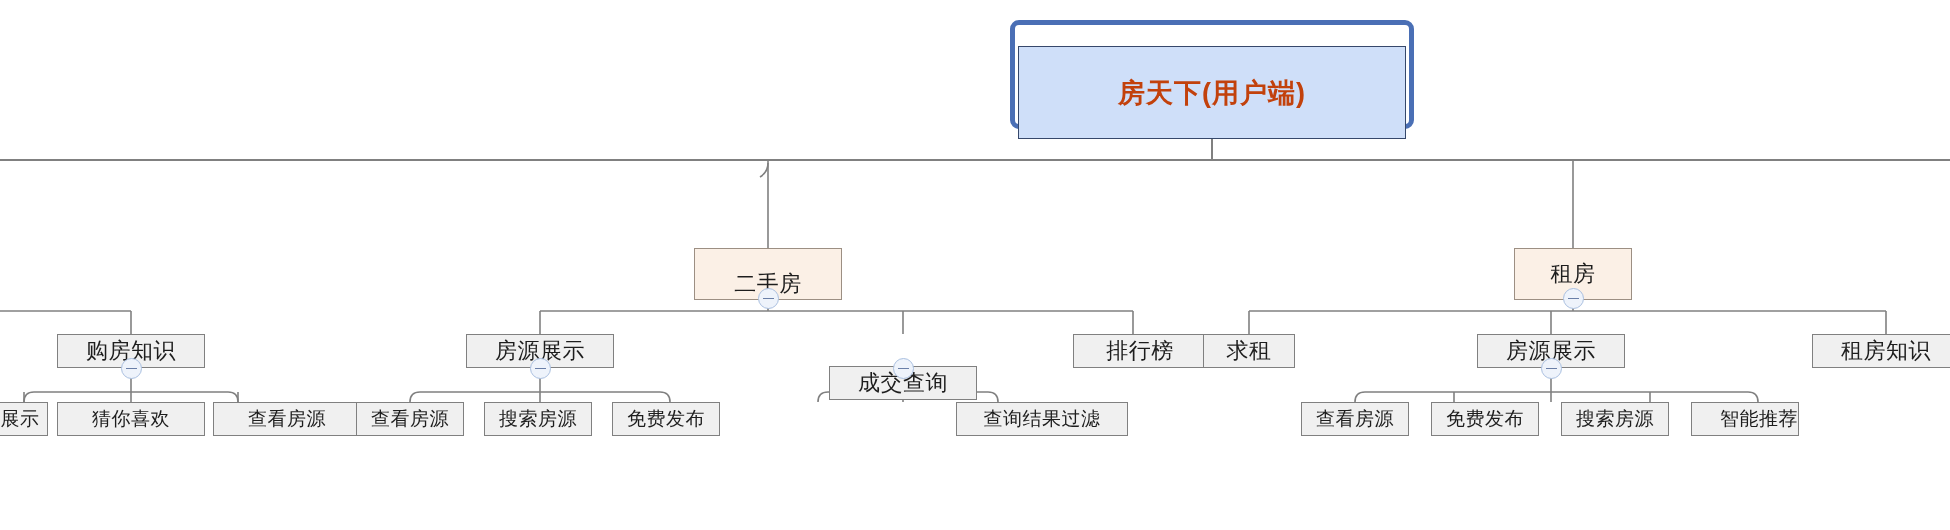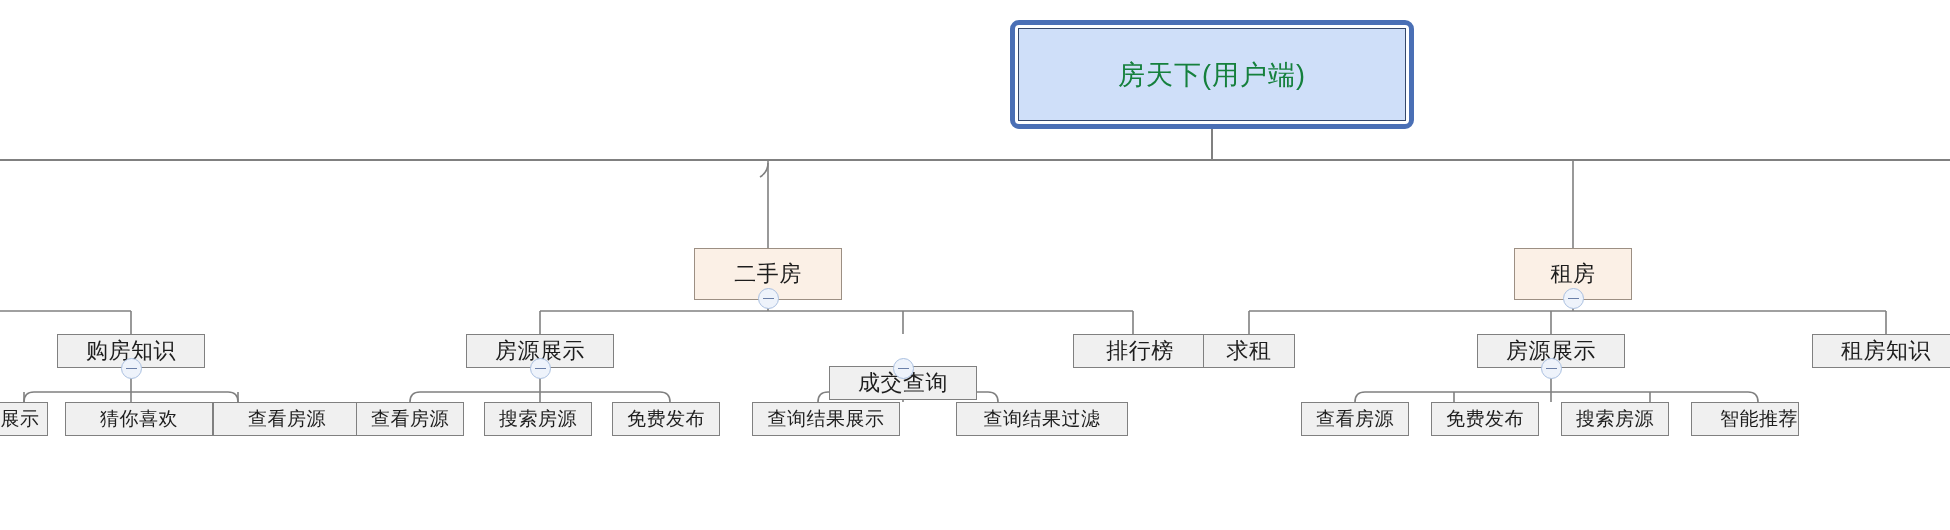--- a/index.html
+++ b/index.html
@@ -44,22 +44,23 @@
     border-radius:9px;
     padding:3px;
     background:#ffffff;
   }
   .root-inner{
     box-sizing:border-box;
     width:100%;height:100%;
     background:#cfdff9;
     border:1.5px solid #36486b;
     display:flex;align-items:center;justify-content:center;
-    font-size:27px;font-weight:normal;color:#15803d;
+    font-size:27px;font-weight:bold;color:#c2410c;
     letter-spacing:1px;
+    margin-top:18px;
   }
 
   .toggle{
     position:absolute;
     width:21px;height:21px;
     border-radius:50%;
     background:#eef3fb;
     border:1.5px solid #a9bfe0;
     z-index:5;
     box-sizing:border-box;
@@ -128,21 +129,21 @@
       <path d="M1551,392 L1551,402"></path>
       <path d="M1454,392 L1454,402"></path>
       <path d="M1650,392 L1650,402"></path>
     </g>
   </svg>
 
   <div class="root-wrap" style="left:1010px;top:20px;width:404px;height:109px;">
     <div class="root-inner">房天下(用户端)</div>
   </div>
 
-  <div class="node branch" style="left:694px;top:248px;width:148px;">
+  <div class="node branch" style="left:694px;top:248px;width:148px;align-items:flex-end;">
     <span>二手房</span>
   </div>
   <div class="toggle" style="left:758px;top:288px;"></div>
 
   <div class="node branch" style="left:1514px;top:248px;width:118px;align-items:center;">
     <span>租房</span>
   </div>
   <div class="toggle" style="left:1563px;top:288px;"></div>
 
   <div class="node lvl3" style="left:57px;top:334px;width:148px;">
@@ -173,40 +174,37 @@
   </div>
   <div class="toggle" style="left:1541px;top:358px;"></div>
 
   <div class="node lvl3" style="left:1812px;top:334px;width:148px;">
     <span>租房知识</span>
   </div>
 
   <div class="node leaf" style="left:-60px;top:402px;width:108px;">
     <span style="padding-left:52px;">展示</span>
   </div>
-  <div class="node leaf" style="left:57px;top:402px;width:148px;margin-left:8px;">
+  <div class="node leaf" style="left:57px;top:402px;width:148px;">
     <span>猜你喜欢</span>
   </div>
   <div class="node leaf" style="left:213px;top:402px;width:148px;">
     <span>查看房源</span>
   </div>
 
   <div class="node leaf" style="left:356px;top:402px;width:108px;">
     <span>查看房源</span>
   </div>
   <div class="node leaf" style="left:484px;top:402px;width:108px;">
     <span>搜索房源</span>
   </div>
   <div class="node leaf" style="left:612px;top:402px;width:108px;">
     <span>免费发布</span>
   </div>
 
-  <div class="node leaf" style="left:752px;top:402px;width:148px;">
-    <span>查询结果展示</span>
-  </div>
   <div class="node leaf" style="left:956px;top:402px;width:172px;">
     <span>查询结果过滤</span>
   </div>
 
   <div class="node leaf" style="left:1301px;top:402px;width:108px;">
     <span>查看房源</span>
   </div>
   <div class="node leaf" style="left:1431px;top:402px;width:108px;">
     <span>免费发布</span>
   </div>

